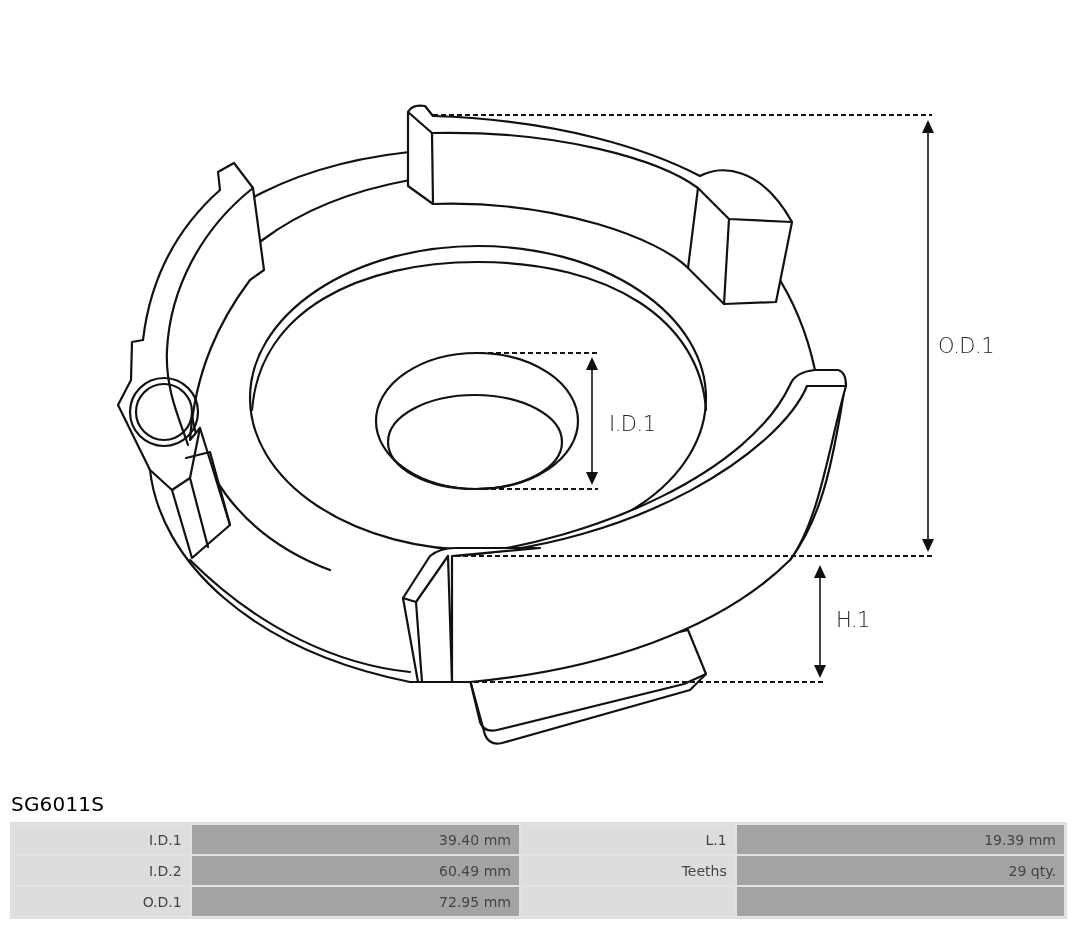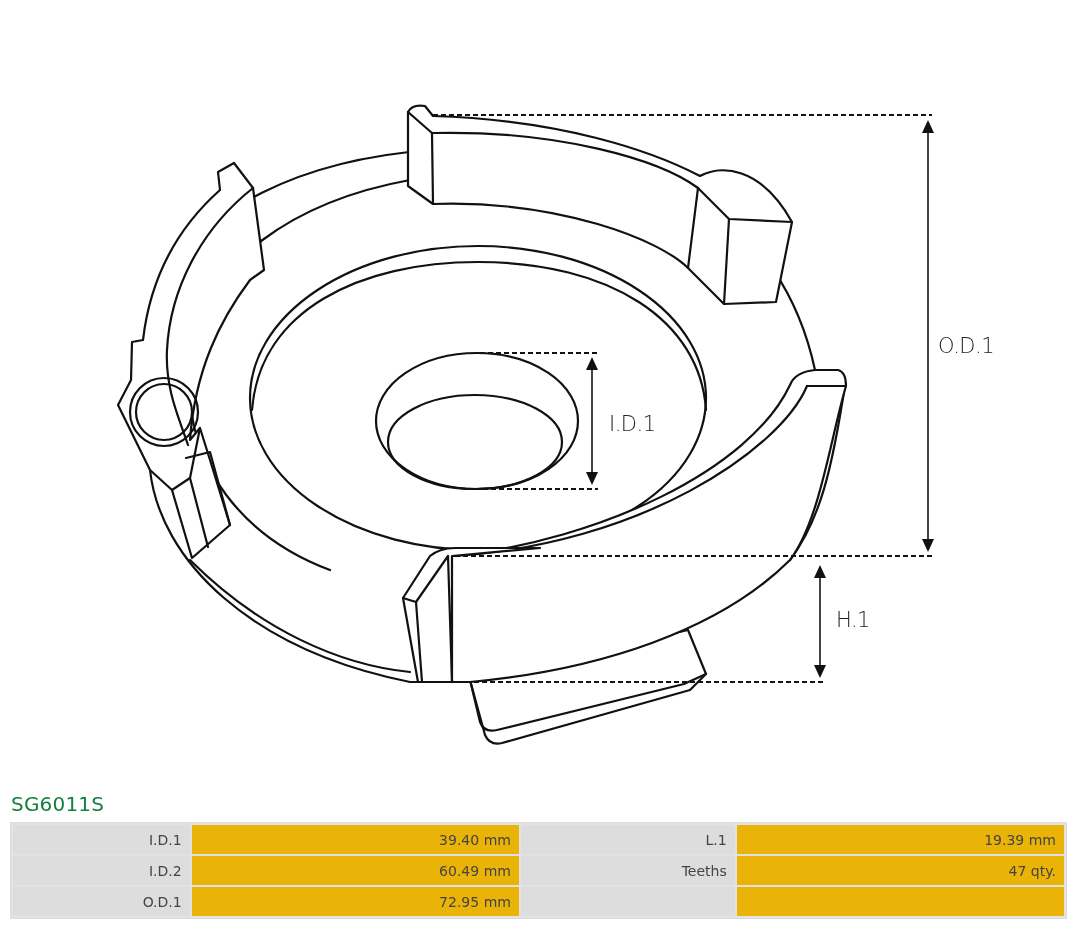--- a/index.html
+++ b/index.html
@@ -15,21 +15,21 @@
   .dim-label { font-family: "DejaVu Sans", sans-serif; font-size: 21px; fill: #222222; font-weight: 300; letter-spacing: -0.5px; }
 
   #title { position: absolute; left: 11px; top: 792px; font-size: 20px; color: #c1272d;
            font-family: "DejaVu Sans", sans-serif; letter-spacing: 0.2px; }
   #spec-table { position: absolute; left: 10px; top: 822px; width: 1057px;
                 border-collapse: separate; border-spacing: 2px; background: #e2e2e2;
                 border: 1px solid #dcdcdc; table-layout: fixed; }
   #spec-table td { height: 29px; padding: 0 8px; font-size: 14px; color: #444444; text-align: right;
                    font-family: "DejaVu Sans", sans-serif; white-space: nowrap; }
   #spec-table td.k { background: #dddddd; }
-  #spec-table td.v { background: #eab308; }
+  #spec-table td.v { background: #a3a3a3; }
 </style>
 </head>
 <body>
 
 <div id="drawing">
   <svg viewBox="0 0 1080 790" xmlns="http://www.w3.org/2000/svg">
 
     <g>
       <path class="outline" d="M470,680 L485,735 Q490,746 502,743 L690,690 L706,674 L688,630 L470,680 Z"></path>
       <path class="line" d="M470,680 L480,722 Q484,733 497,730 L684,684 L706,674"></path>
@@ -101,41 +101,41 @@
     <g>
       <line class="dash" x1="418" y1="682" x2="824" y2="682"></line>
       <line class="dim" x1="820" y1="575" x2="820" y2="668"></line>
       <polygon class="arrowhead" points="820,565 814,578 826,578"></polygon>
       <polygon class="arrowhead" points="820,678 814,665 826,665"></polygon>
       <text class="dim-label" x="836" y="627">H.1</text>
     </g>
   </svg>
 </div>
 
-<div id="title" style="color: #15803d;">SG6011S</div>
+<div id="title" style="color: #000000;">SG6011S</div>
 
 <table id="spec-table">
   <colgroup>
     <col style="width:176px">
       <col style="width:326px">
       <col style="width:213px">
       <col style="width:326px">
   </colgroup>
   <tbody>
       <tr>
     <td class="k">I.D.1</td>
     <td class="v">39.40 mm</td>
     <td class="k">L.1</td>
     <td class="v">19.39 mm</td>
   </tr>
   <tr>
     <td class="k">I.D.2</td>
     <td class="v">60.49 mm</td>
     <td class="k">Teeths</td>
-    <td class="v">47 qty.</td>
+    <td class="v">29 qty.</td>
   </tr>
   <tr>
     <td class="k">O.D.1</td>
     <td class="v">72.95 mm</td>
     <td class="k"></td>
     <td class="v"></td>
   </tr>
 </tbody>
   </table>
 

